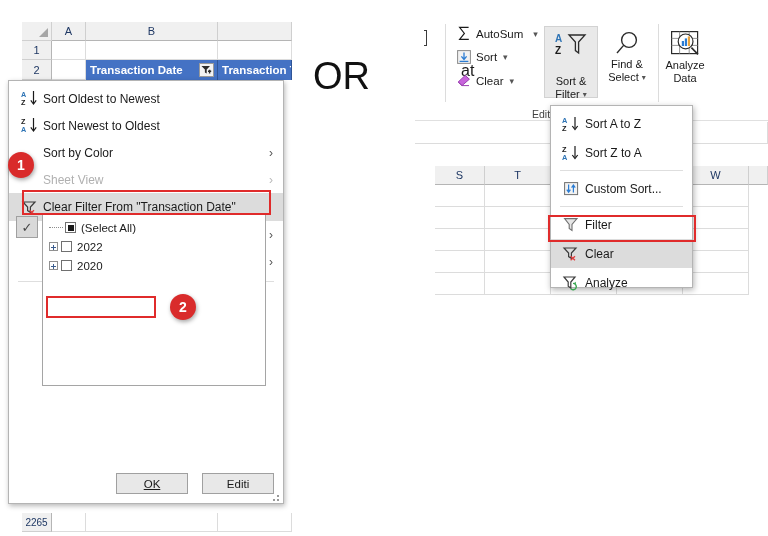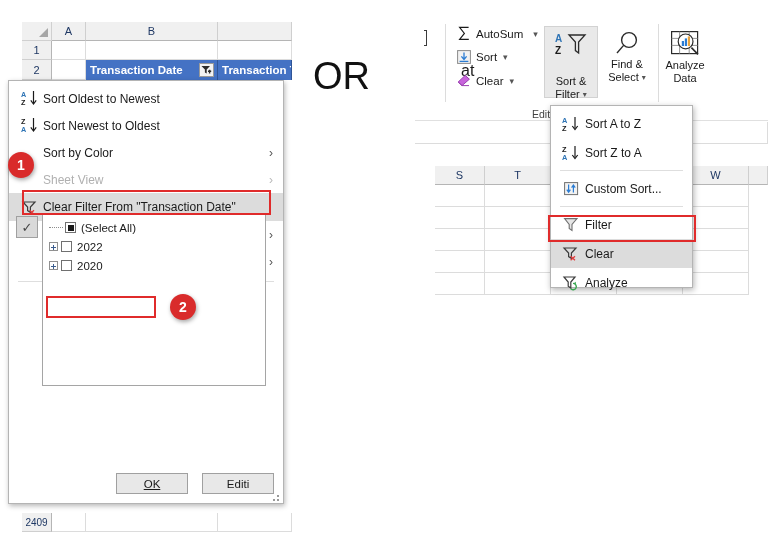--- a/index.html
+++ b/index.html
@@ -390,21 +390,21 @@
         <span class="exp"></span>
         <span class="cbx"></span>
         <span>2020</span>
       </div>
     </div>
 
     <div class="dlg-btn" style="left:116px; top:473px;text-decoration:underline;">OK</div>
     <div class="dlg-btn" style="left:202px; top:473px;">Editi</div>
     <div class="resize-grip" style="right:10px; bottom:34px;"></div>
 
-    <div class="row-head" style="left:22px; top:513px; width:30px; height:19px; font-size:10px;">2409</div>
+    <div class="row-head" style="left:22px; top:513px; width:30px; height:19px; font-size:10px;">2265</div>
     <div class="cell" style="left:52px; top:513px; width:34px; height:19px;"></div>
     <div class="cell" style="left:86px; top:513px; width:132px; height:19px;"></div>
     <div class="cell" style="left:218px; top:513px; width:74px; height:19px;"></div>
 
     <div class="redbox" style="left:22px; top:190px; width:249px; height:25px;"></div>
     <div class="redbox" style="left:46px; top:296px; width:110px; height:22px;"></div>
 
     <div class="badge" style="left:8px; top:152px;">1</div>
     <div class="badge" style="left:170px; top:294px;">2</div>
   </div>

